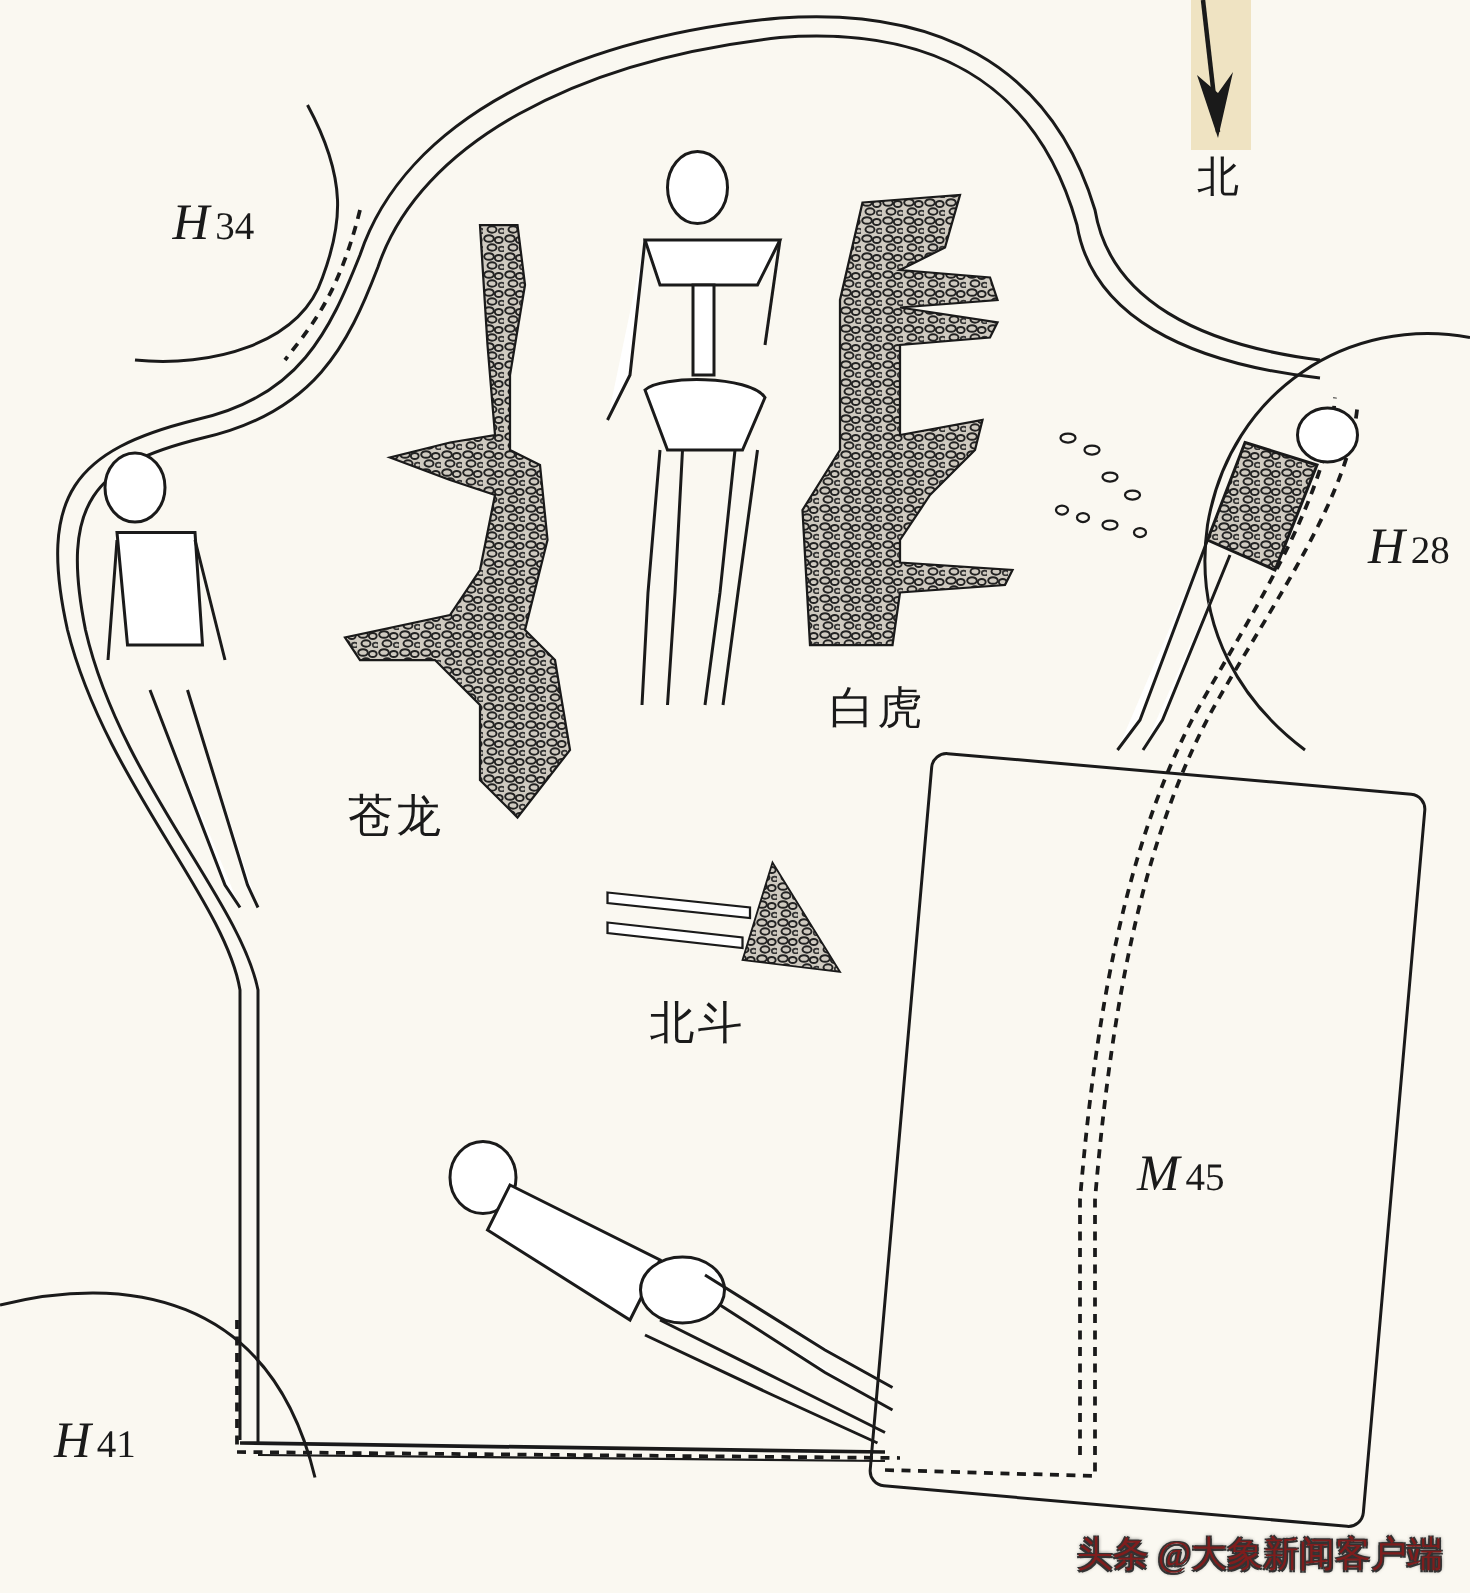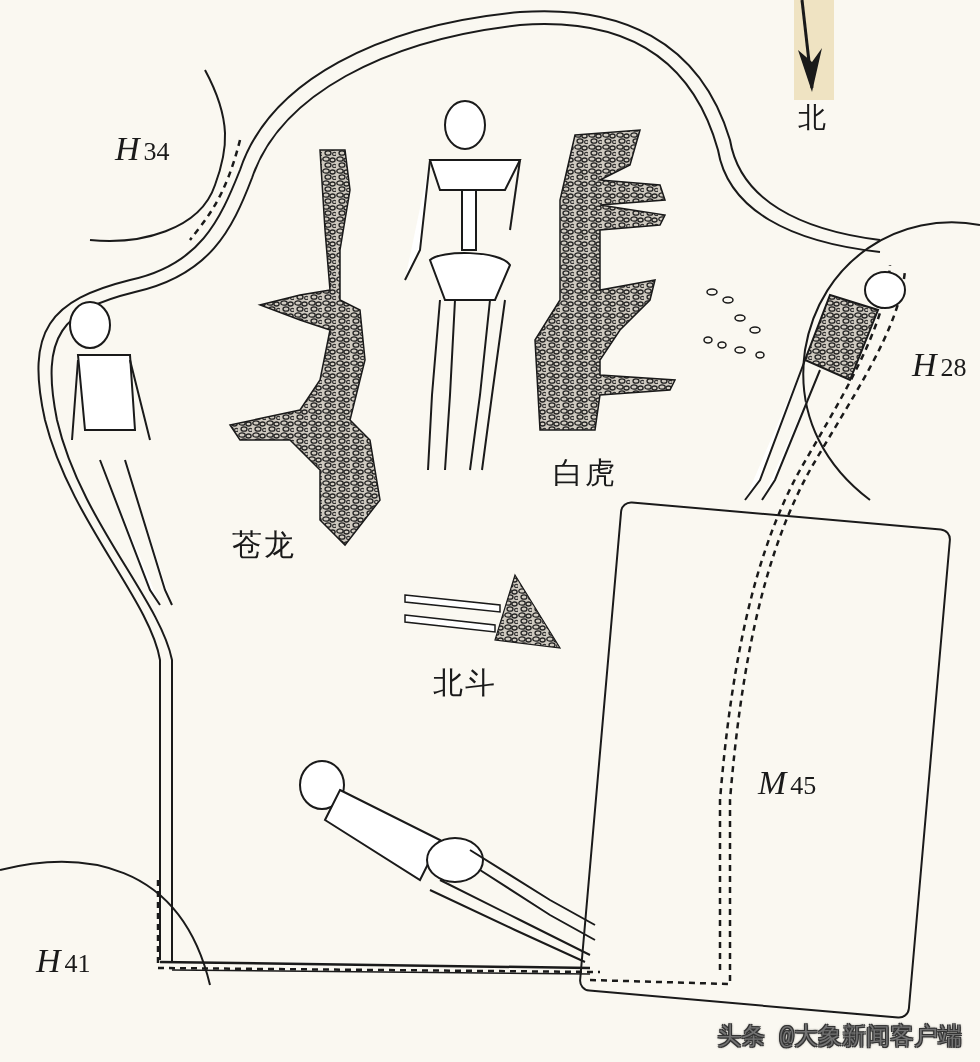--- a/index.html
+++ b/index.html
@@ -11,22 +11,22 @@
   }
   #figure { position: absolute; left: 0; top: 0; }
   .label { position: absolute; color: #1a1a1a; line-height: 1; white-space: nowrap; }
   .feature-label { font-size: 32px; text-align: center; }
   .feature-label .letter { font-style: italic; font-size: 34px; margin-right: 4px; }
   .feature-label .num { font-size: 26px; }
   .cn-label { font-family: "DejaVu Sans", sans-serif; font-size: 30px; letter-spacing: 2px; }
   .north-label { font-family: "DejaVu Sans", sans-serif; font-size: 28px; }
   .watermark {
     position: absolute; right: 18px; bottom: 10px;
-    font-family: Liberation Mono, monospace; font-size: 24px;
-    color: #737373;
+    font-family: Liberation Serif, serif; font-size: 24px;
+    color: #7f1d1d;
     text-shadow: -1px -1px 0 #333, 1px -1px 0 #333, -1px 1px 0 #333, 1px 1px 0 #333, 0 0 3px #000;
   }
 </style>
 </head>
 <body>
 
 <svg id="figure" width="980" height="1062" viewBox="0 0 980 1062" xmlns="http://www.w3.org/2000/svg">
   <defs>
     <pattern id="mosaic" width="14" height="12" patternUnits="userSpaceOnUse">
       <rect width="14" height="12" fill="#cfcac0"></rect>

